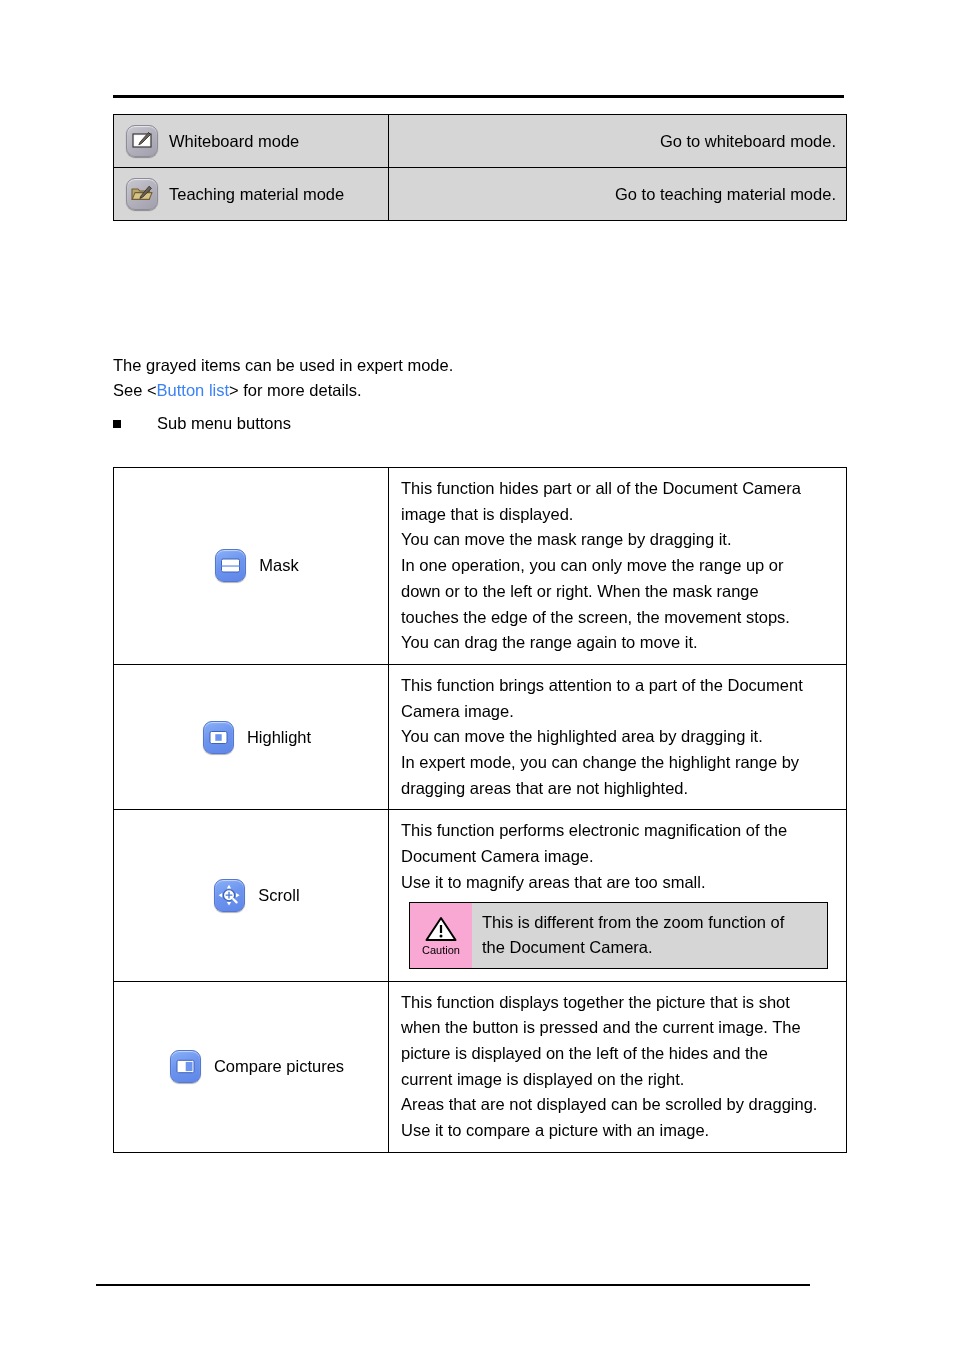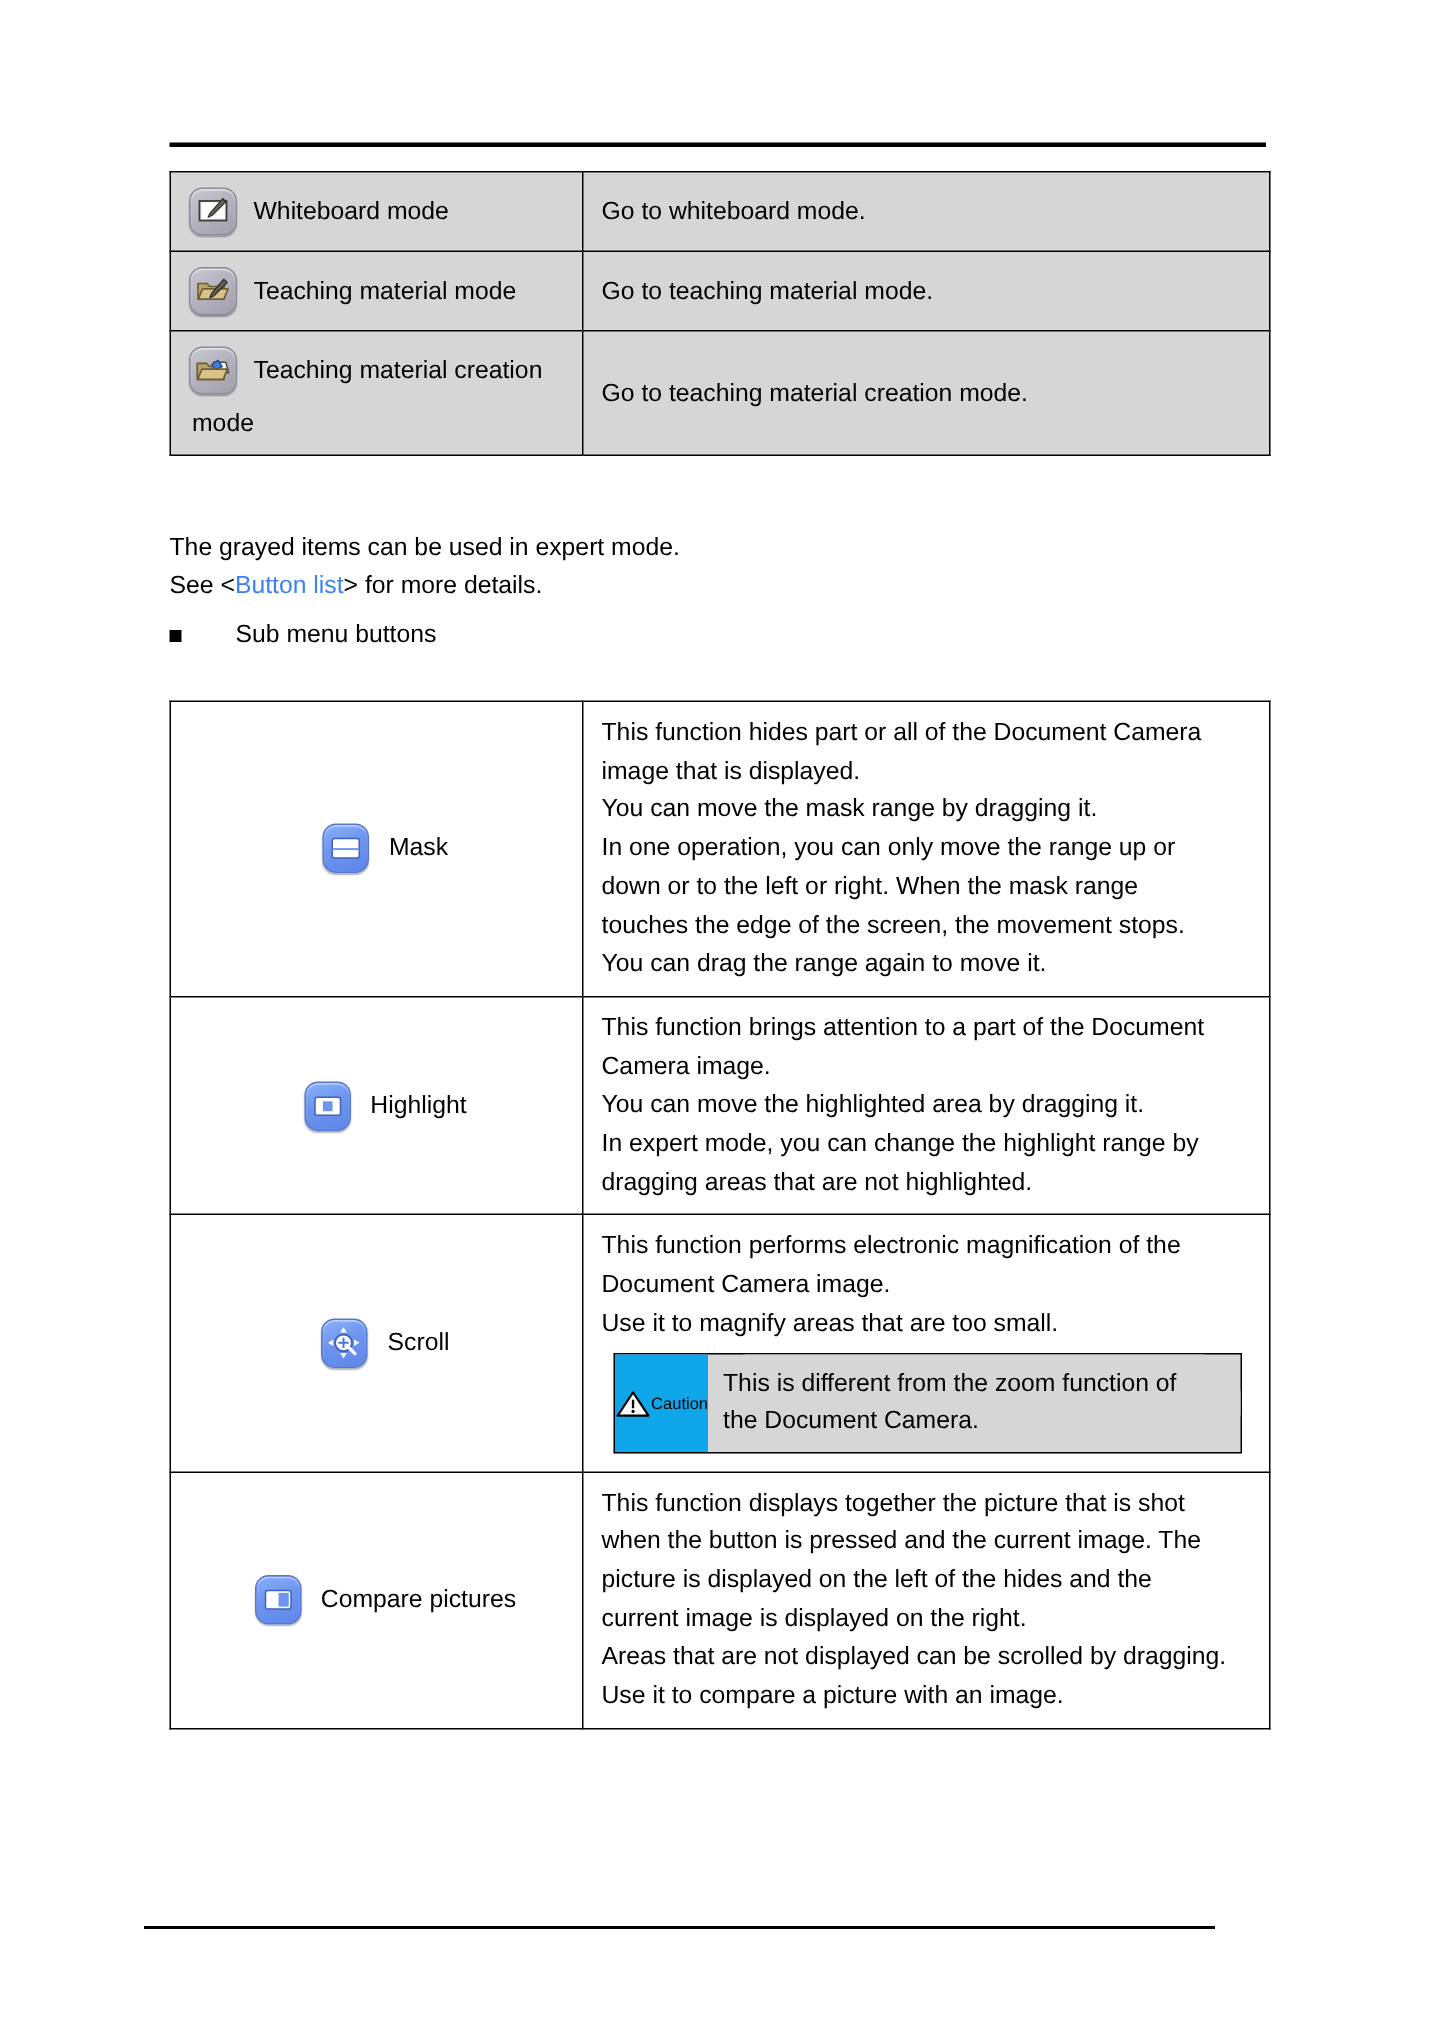--- a/index.html
+++ b/index.html
@@ -66,21 +66,21 @@
   
   #table-modes {
     left: 113px;
     top: 114px;
     width: 731px;
   }
   #table-modes td {
     background: #d6d6d6;
   }
   #table-modes td.c-label { width: 274px; }
-  #table-modes td.c-desc  { width: 457px; }
+  #table-modes td.c-desc  { width: 457px; text-align: right; }
 
   .mode-row-inner {
     display: flex;
     align-items: center;
     padding: 10px 0 10px 12px;
   }
   .mode-label-text {
     font-size: 16.5px;
     margin-left: 11px;
     line-height: 1.25;
@@ -187,25 +187,25 @@
   
   .caution-box {
     border: 1.5px solid #000;
     display: flex;
     align-items: stretch;
     width: 417px;
     margin: 6px 0 4px 8px;
     background: #d6d6d6;
   }
   .caution-icon-cell {
-    background: #0ea5e9;
+    background: #f9a8d4;
     width: 62px;
     flex: 0 0 62px;
     display: flex;
-    flex-direction: row;
+    flex-direction: column;
     align-items: center;
     justify-content: center;
     padding: 5px 0 4px 0;
   }
   .caution-word {
     font-size: 11px;
     line-height: 12px;
     margin-top: 1px;
     font-family: "Liberation Sans", sans-serif;
   }
@@ -261,39 +261,20 @@
               </svg>
             </span>
             <span class="mode-label-text">Teaching material mode</span>
           </div>
         </td>
         <td class="c-desc">
           <div class="desc-text">Go to teaching material mode.</div>
         </td>
       </tr>
 
-      <tr>
-        <td class="c-label">
-          <div class="mode-row-inner">
-            <span class="icon-gray">
-              <svg width="30" height="30" viewBox="0 0 30 30">
-                <path d="M4.5 21 L4.5 10.2 L10.6 10.2 L12.4 12.2 L22.4 12.2 L22.4 21 Z" fill="#b9a46b" stroke="#6d5e33" stroke-width="1.1" stroke-linejoin="round"></path>
-                <path d="M15.5 9.5 L23.5 9.5 L25.5 16.5 L17.5 16.5 Z" fill="#ffffff" stroke="#4a4a4a" stroke-width="1" stroke-linejoin="round"></path>
-                <path d="M14.2 10.8 L18.4 8.2 L21.2 12.4 L16.2 14.6 Z" fill="#3f7fd6" stroke="#1f4c8d" stroke-width="0.9" stroke-linejoin="round"></path>
-                <path d="M4.8 20.9 L7.6 14.1 L24.6 14.1 L21.8 20.9 Z" fill="#d8c489" stroke="#6d5e33" stroke-width="1.1" stroke-linejoin="round"></path>
-              </svg>
-            </span>
-            <span class="mode-label-text">Teaching material creation</span>
-          </div>
-          <div class="mode-wrap-line">mode</div>
-        </td>
-        <td class="c-desc">
-          <div class="desc-text">Go to teaching material creation mode.</div>
-        </td>
-      </tr>
     </tbody>
   </table>
 
   <div class="para" id="para-grayed">The grayed items can be used in expert mode.</div>
 
   <div class="para" id="para-seealso"><span>See &lt;</span><span class="link-red">Button list</span><span>&gt; for more details.</span></div>
 
   <div id="bullet-submenu">
     <span class="bullet-sq"></span>
     <span>Sub menu buttons</span>

